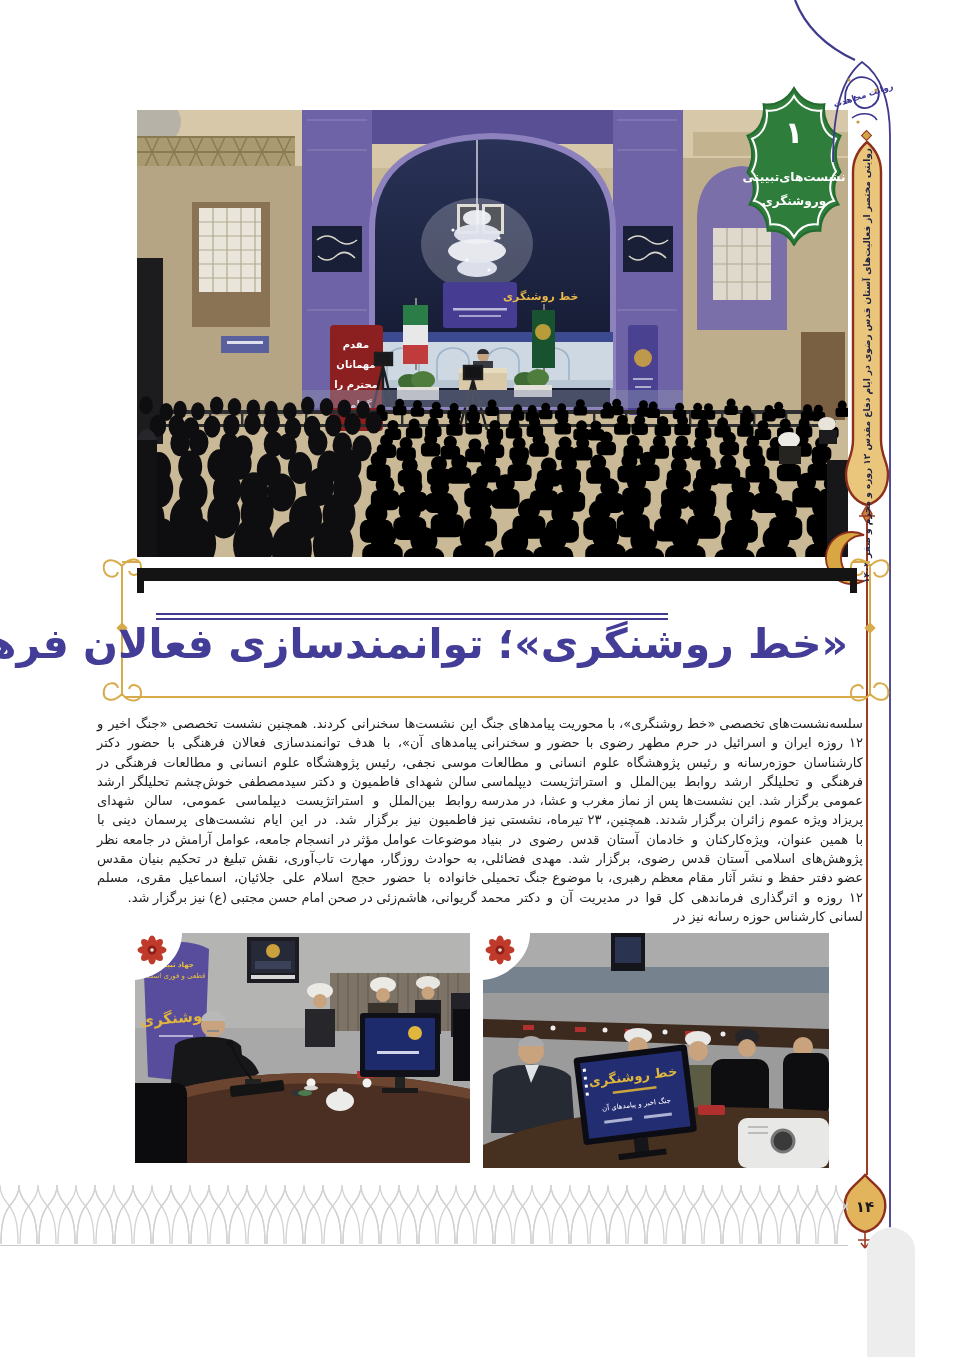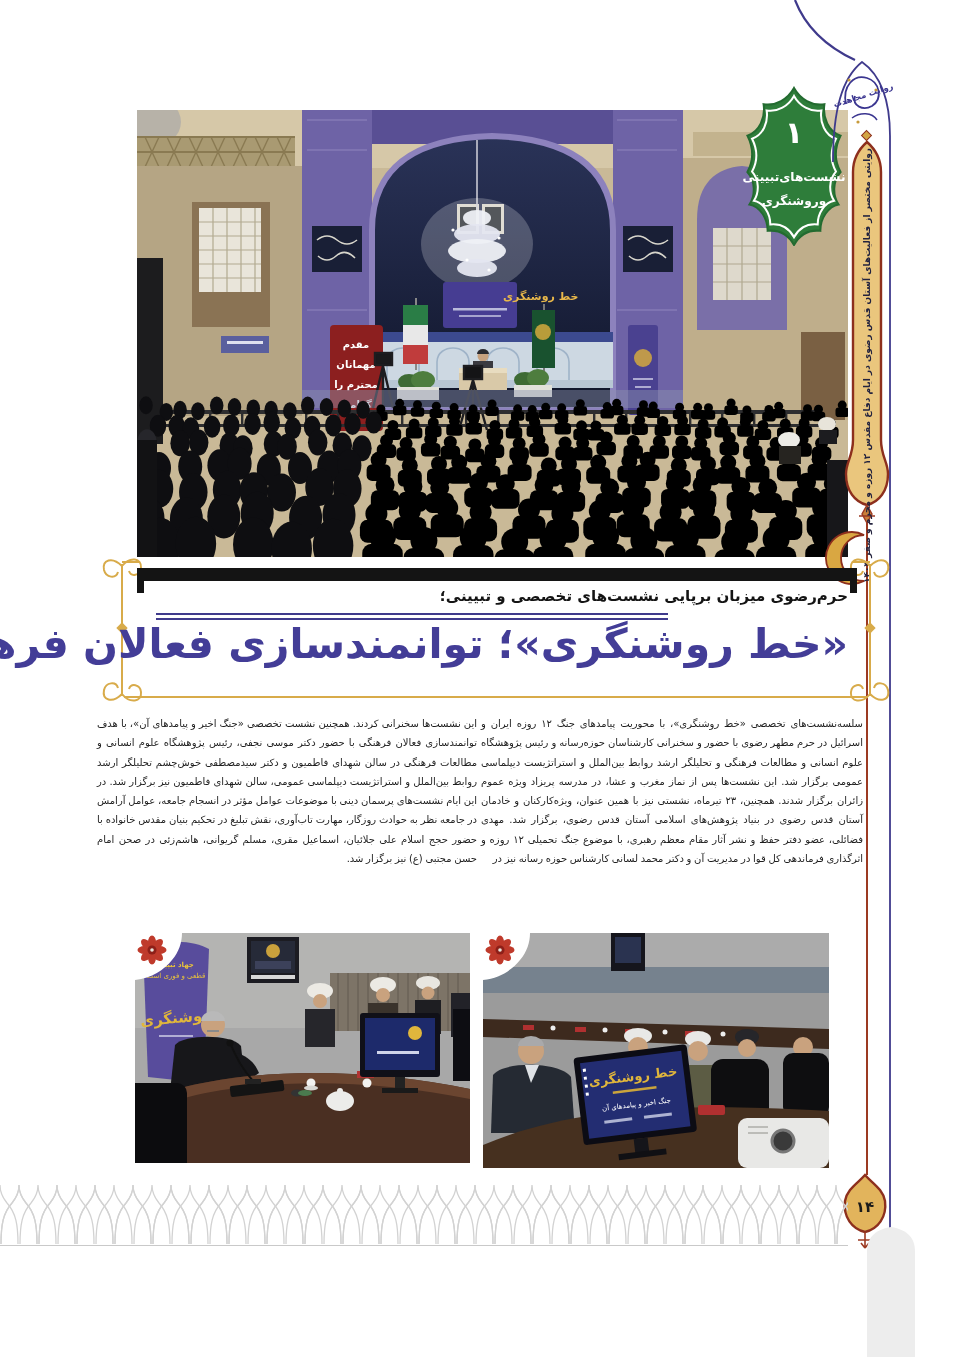--- a/index.html
+++ b/index.html
@@ -5,21 +5,21 @@
   html,body{margin:0;padding:0;background:#fff;}
   #page{position:relative;width:966px;height:1357px;background:#fff;overflow:hidden;
         font-family:"DejaVu Sans",sans-serif;}
   .abs{position:absolute;}
   
   #kicker{position:absolute;right:118px;top:587px;font-size:15px;font-weight:bold;color:#141414;direction:rtl;white-space:nowrap;}
   .rule{position:absolute;left:156px;width:512px;height:2.2px;background:#3f3a8c;}
   #headline{position:absolute;right:118px;top:620px;font-size:41px;font-weight:bold;color:#433d97;direction:rtl;white-space:nowrap;letter-spacing:-1px;}
   .blackbar{position:absolute;background:#141414;}
   
-  .col{position:absolute;top:714px;direction:rtl;text-align:justify;font-size:10px;line-height:19.3px;color:#1e1e1e;word-spacing:-0.5px;}
+  .col{position:absolute;top:714px;direction:rtl;text-align:justify;font-size:13px;line-height:19.3px;color:#1e1e1e;word-spacing:-0.5px;}
   #col-right{right:103px;width:382px;}
   #col-left{left:97px;width:380px;}
   
   #vtext{position:absolute;left:859px;top:496px;width:348px;height:16px;transform-origin:0 0;transform:rotate(-90deg);
          font-size:9px;font-weight:bold;color:#23233f;text-align:center;direction:rtl;white-space:nowrap;line-height:16px;}
   svg{display:block;}
 </style>
 </head>
 <body>
 
@@ -537,21 +537,20 @@
       <path d="M770,18 C780,8 790,12 788,22 C786,30 776,31 774,24 M770,18 C762,8 750,10 751,20 C752,28 761,29 763,23"></path>
       <path d="M22,146 C12,156 2,152 4,142 C6,134 16,133 18,140 M22,146 C30,156 42,154 41,144 C40,136 31,135 29,141"></path>
       <path d="M770,146 C780,156 790,152 788,142 C786,134 776,133 774,140 M770,146 C762,156 750,154 751,144 C752,136 761,135 763,141"></path>
       <rect x="18" y="76" width="8" height="8" transform="rotate(45 22 80)" fill="#d8ab4a" stroke="none"></rect>
       <rect x="766" y="76" width="8" height="8" transform="rotate(45 770 80)" fill="#d8ab4a" stroke="none"></rect>
     </g>
   </svg>
   <div class="blackbar" style="left:137px;top:568px;width:720px;height:13px"></div>
   <div class="blackbar" style="left:137px;top:568px;width:7px;height:25px"></div>
   <div class="blackbar" style="left:850px;top:568px;width:7px;height:25px"></div>
-  <div id="kicker">حرم‌رضوی میزبان برپایی نشست‌های تخصصی و تبیینی؛</div>
   <div class="rule" style="top:613px"></div>
   <div class="rule" style="top:617.5px"></div>
   <div id="headline">«خط روشنگری»؛ توانمندسازی فعالان فرهنگی</div>
 
   <div id="col-right" class="col">سلسه‌نشست‌های تخصصی «خط روشنگری»، با محوریت پیامدهای جنگ ۱۲ روزه ایران و اسرائیل در حرم مطهر رضوی با حضور و سخنرانی کارشناسان حوزه‌رسانه و رئیس پژوهشگاه علوم انسانی و مطالعات فرهنگی و تحلیلگر ارشد روابط بین‌الملل و استراتژیست دیپلماسی عمومی برگزار شد. این نشست‌ها پس از نماز مغرب و عشا، در مدرسه پریزاد ویژه عموم زائران برگزار شدند. همچنین، ۲۳ تیرماه، نشستی نیز با همین عنوان، ویژه‌کارکنان و خادمان آستان قدس رضوی در بنیاد پژوهش‌های اسلامی آستان قدس رضوی، برگزار شد. مهدی فضائلی، عضو دفتر حفظ و نشر آثار مقام معظم رهبری، با موضوع جنگ تحمیلی ۱۲ روزه و اثرگذاری فرماندهی کل قوا در مدیریت آن و دکتر محمد لسانی کارشناس حوزه رسانه نیز در</div>
   <div id="col-left" class="col">این نشست‌ها سخنرانی کردند. همچنین نشست تخصصی «جنگ اخیر و پیامدهای آن»، با هدف توانمندسازی فعالان فرهنگی با حضور دکتر موسی نجفی، رئیس پژوهشگاه علوم انسانی و مطالعات فرهنگی در سالن شهدای فاطمیون و دکتر سیدمصطفی خوش‌چشم تحلیلگر ارشد روابط بین‌الملل و استراتژیست دیپلماسی عمومی، سالن شهدای فاطمیون نیز برگزار شد. در این ایام نشست‌های پرسمان دینی با موضوعات عوامل مؤثر در انسجام جامعه، عوامل آرامش در جامعه نظر به حوادث روزگار، مهارت تاب‌آوری، نقش تبلیغ در تحکیم بنیان مقدس خانواده با حضور حجج اسلام علی جلائیان، اسماعیل مقری، مسلم گریوانی، هاشم‌زئی در صحن امام حسن مجتبی (ع) نیز برگزار شد.</div>
 
   <svg class="abs" style="left:135px;top:933px" width="335" height="230" viewBox="0 0 335 230">
     <rect width="335" height="230" fill="#a8a8a8"></rect>
     <rect width="335" height="95" fill="#b4b4b2"></rect>

